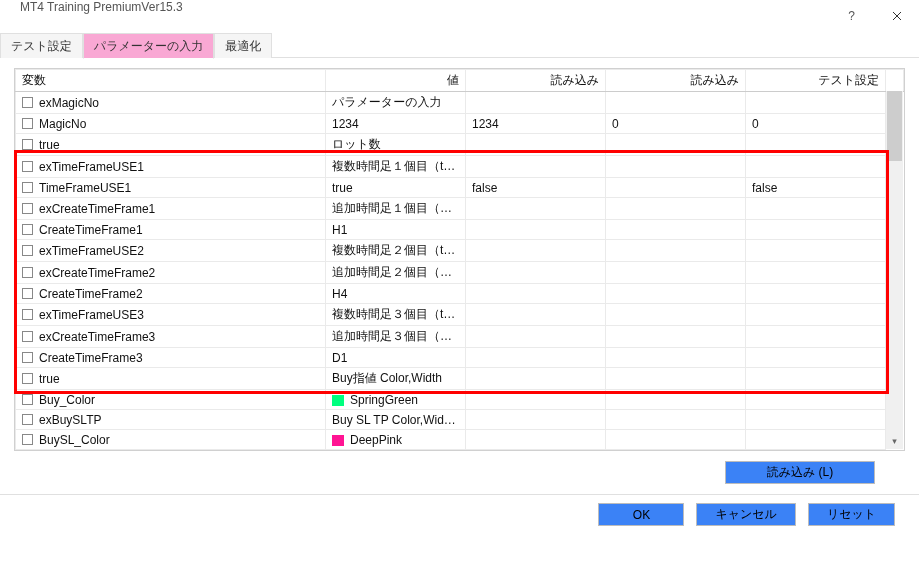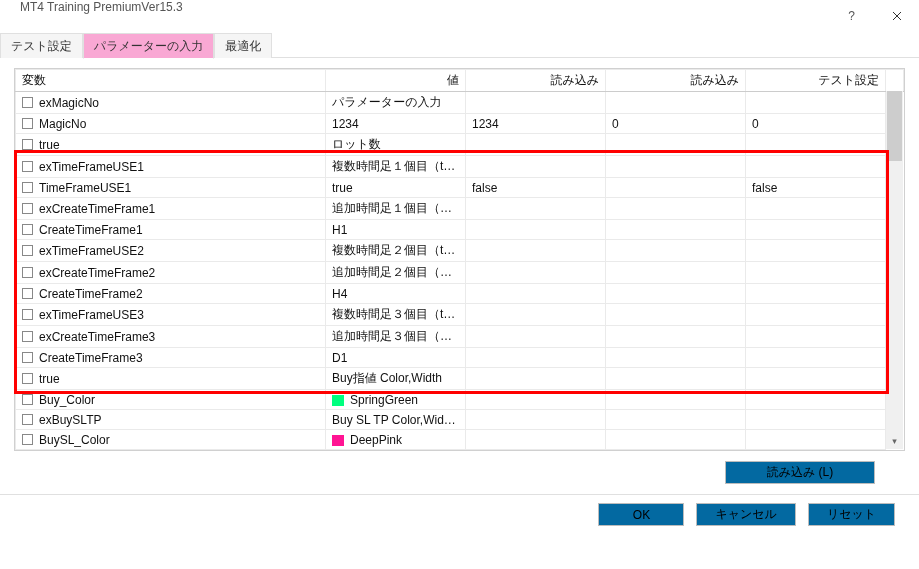--- a/index.html
+++ b/index.html
@@ -118,21 +118,21 @@
     display: flex;
     justify-content: flex-end;
     padding: 8px 24px 6px 10px;
     gap: 12px;
   }
   .btnrow.inner { padding: 10px 30px 4px 10px; }
   button.win {
     min-width: 86px;
     height: 23px;
     border: 1px solid #bcbcbc;
-    background: #0369a1;
+    background: #3b82f6;
     font-family: inherit;
     font-size: 12px;
     padding: 0 18px;
     cursor: default;
   }
   button.win.wide { min-width: 150px; }
   .hr { border-top: 1px solid #e0e0e0; margin: 0 0 0 0; }
 </style>
 </head>
 <body>

